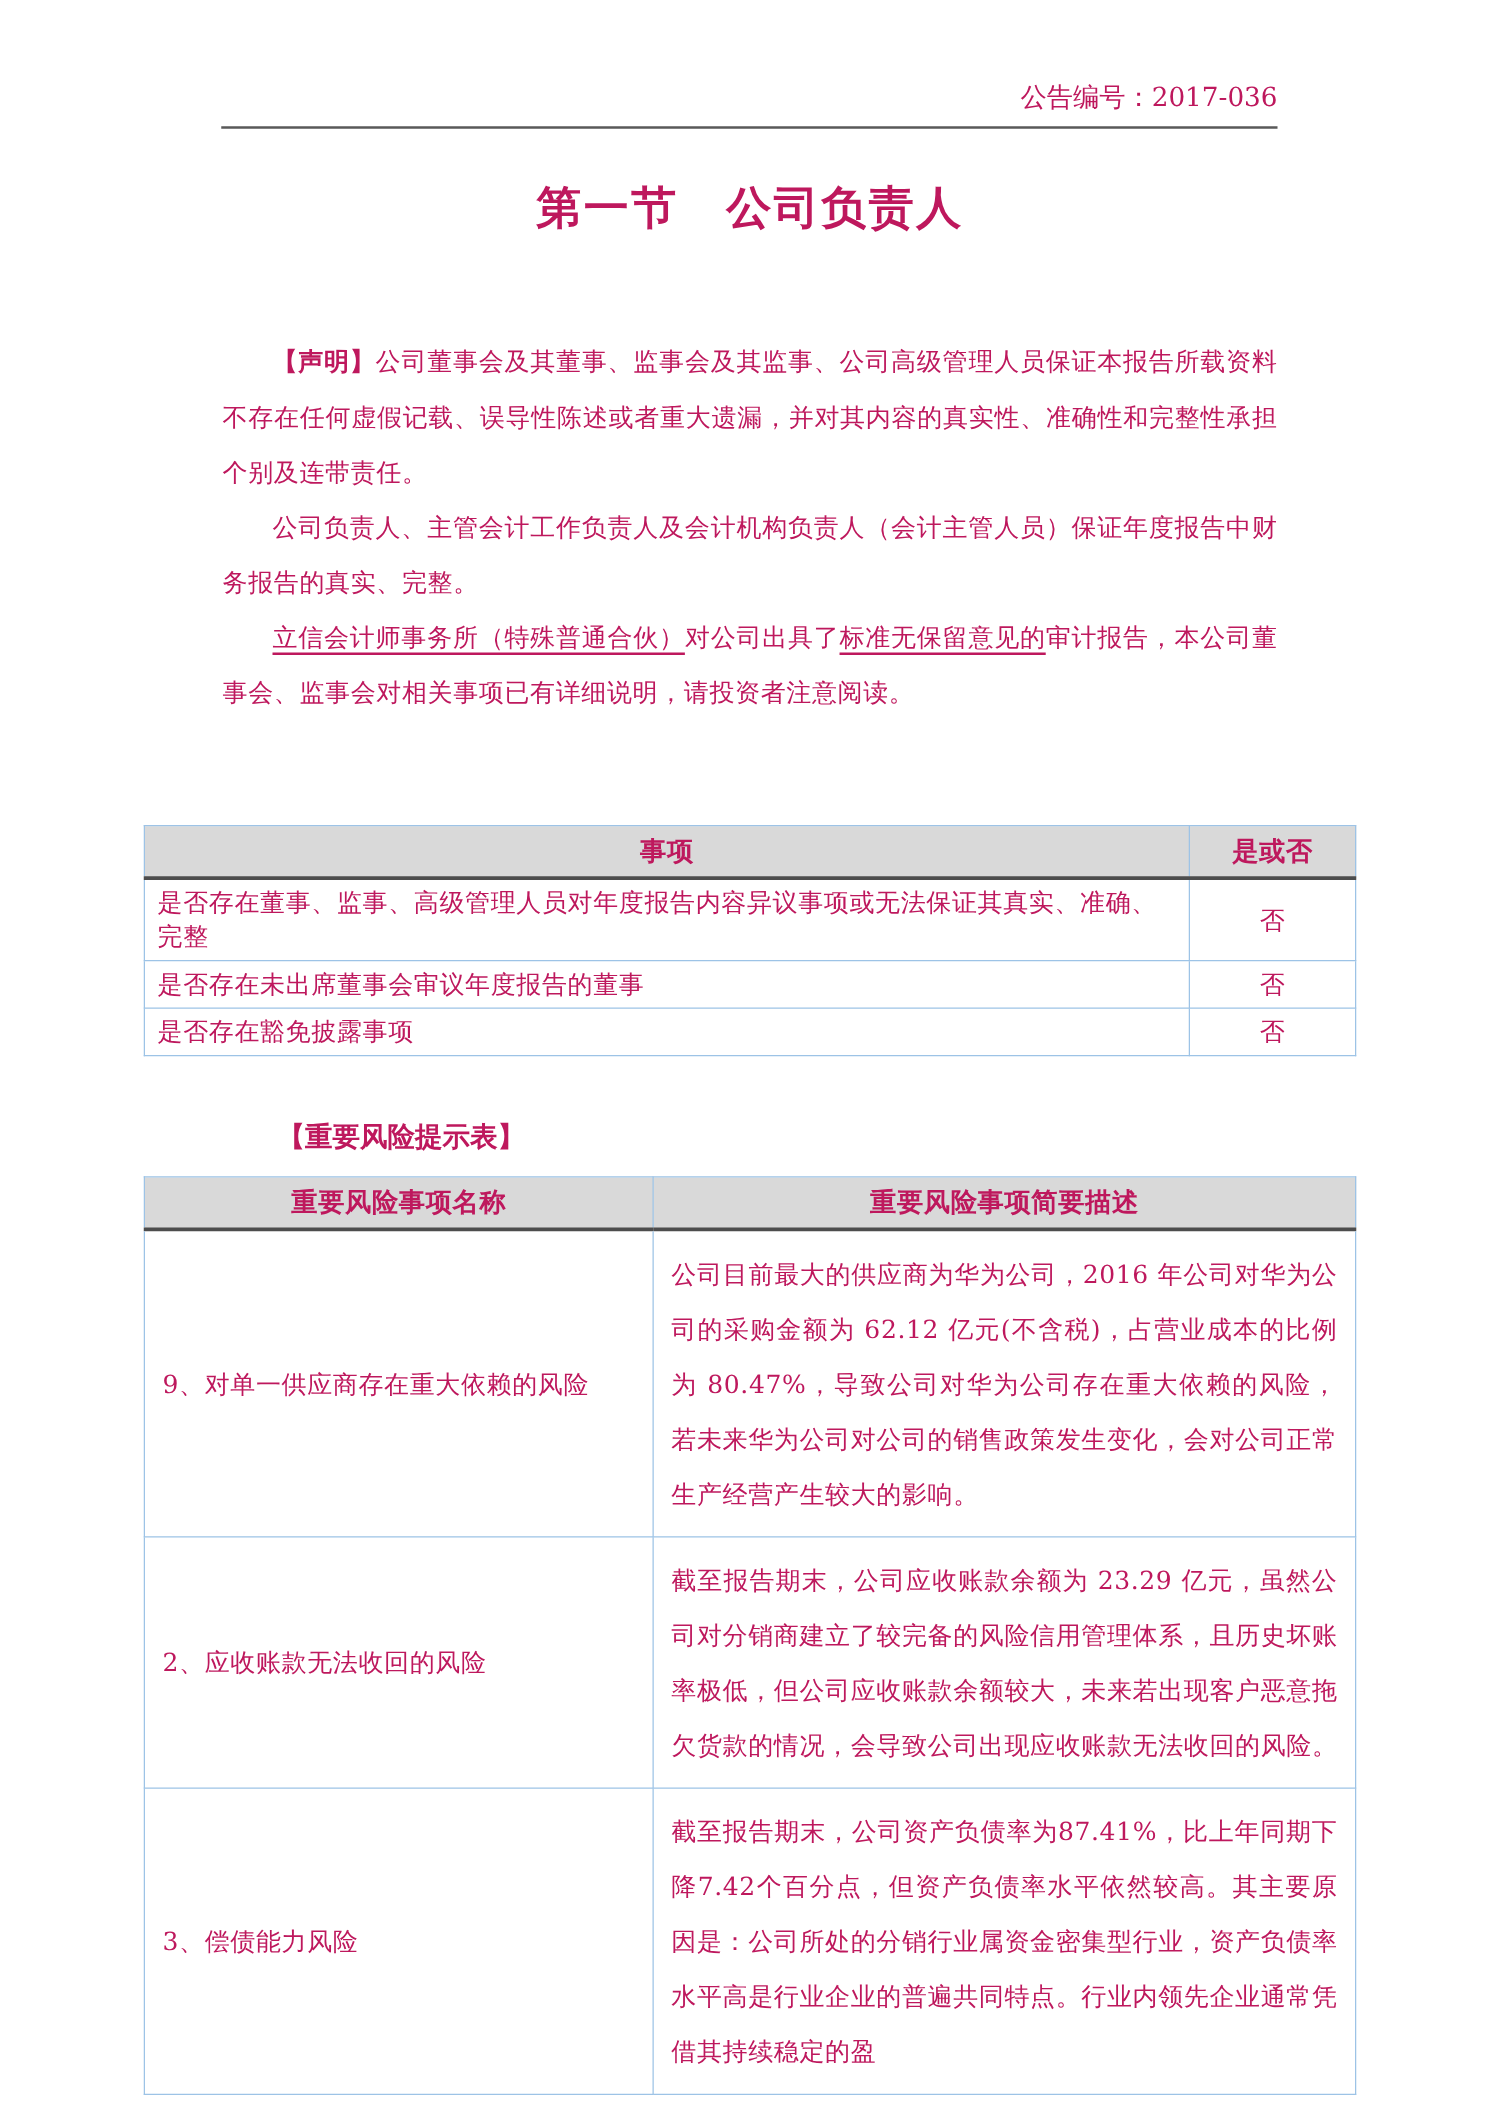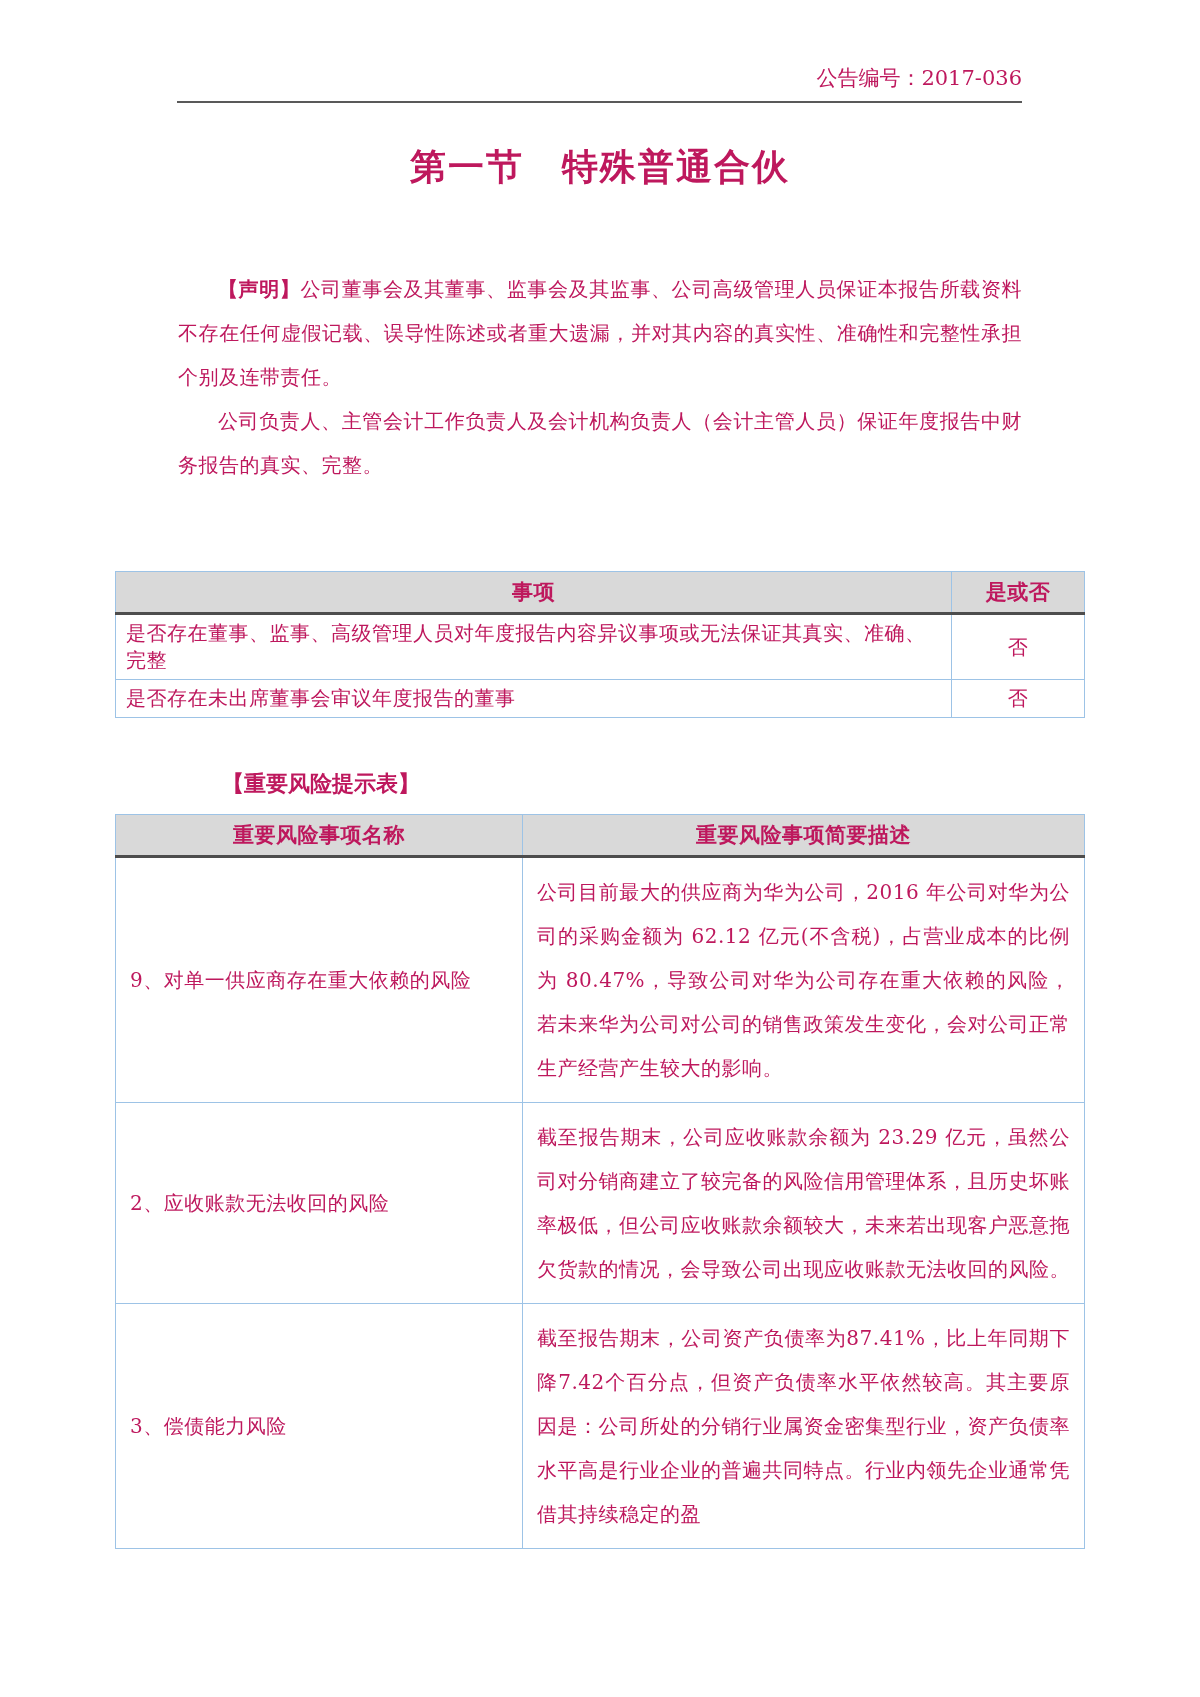--- a/index.html
+++ b/index.html
@@ -87,41 +87,46 @@
 </style>
 </head>
 <body>
 
 <div class="page">
 
   <div class="doc-header">
     <span>公告编号：2017-036</span>
   </div>
 
-  <div class="doc-title">第一节　特殊普通合伙</div>
+  <div class="doc-title">第一节　公司负责人</div>
 
   <div class="body-text">
     <p><span class="lbl">【声明】</span><span>公司董事会及其董事、监事会及其监事、公司高级管理人员保证本报告所载资料不存在任何虚假记载、误导性陈述或者重大遗漏，并对其内容的真实性、准确性和完整性承担个别及连带责任。</span></p>
     <p>公司负责人、主管会计工作负责人及会计机构负责人（会计主管人员）保证年度报告中财务报告的真实、完整。</p>
+    <p><span class="ul">立信会计师事务所（特殊普通合伙）</span><span>对公司出具了</span><span class="ul">标准无保留意见的</span><span>审计报告，本公司董事会、监事会对相关事项已有详细说明，请投资者注意阅读。</span></p>
   </div>
 
   <table class="tbl items-tbl">
     <thead>
       <tr>
         <th>事项</th>
         <th>是或否</th>
       </tr>
     </thead>
     <tbody>
       <tr>
         <td class="item-cell">是否存在董事、监事、高级管理人员对年度报告内容异议事项或无法保证其真实、准确、完整</td>
         <td class="answer-cell">否</td>
       </tr>
       <tr>
         <td class="item-cell">是否存在未出席董事会审议年度报告的董事</td>
+        <td class="answer-cell">否</td>
+      </tr>
+      <tr>
+        <td class="item-cell">是否存在豁免披露事项</td>
         <td class="answer-cell">否</td>
       </tr>
     </tbody>
   </table>
 
   <div class="risk-heading">【重要风险提示表】</div>
 
   <table class="tbl risk-tbl">
     <thead>
       <tr>

